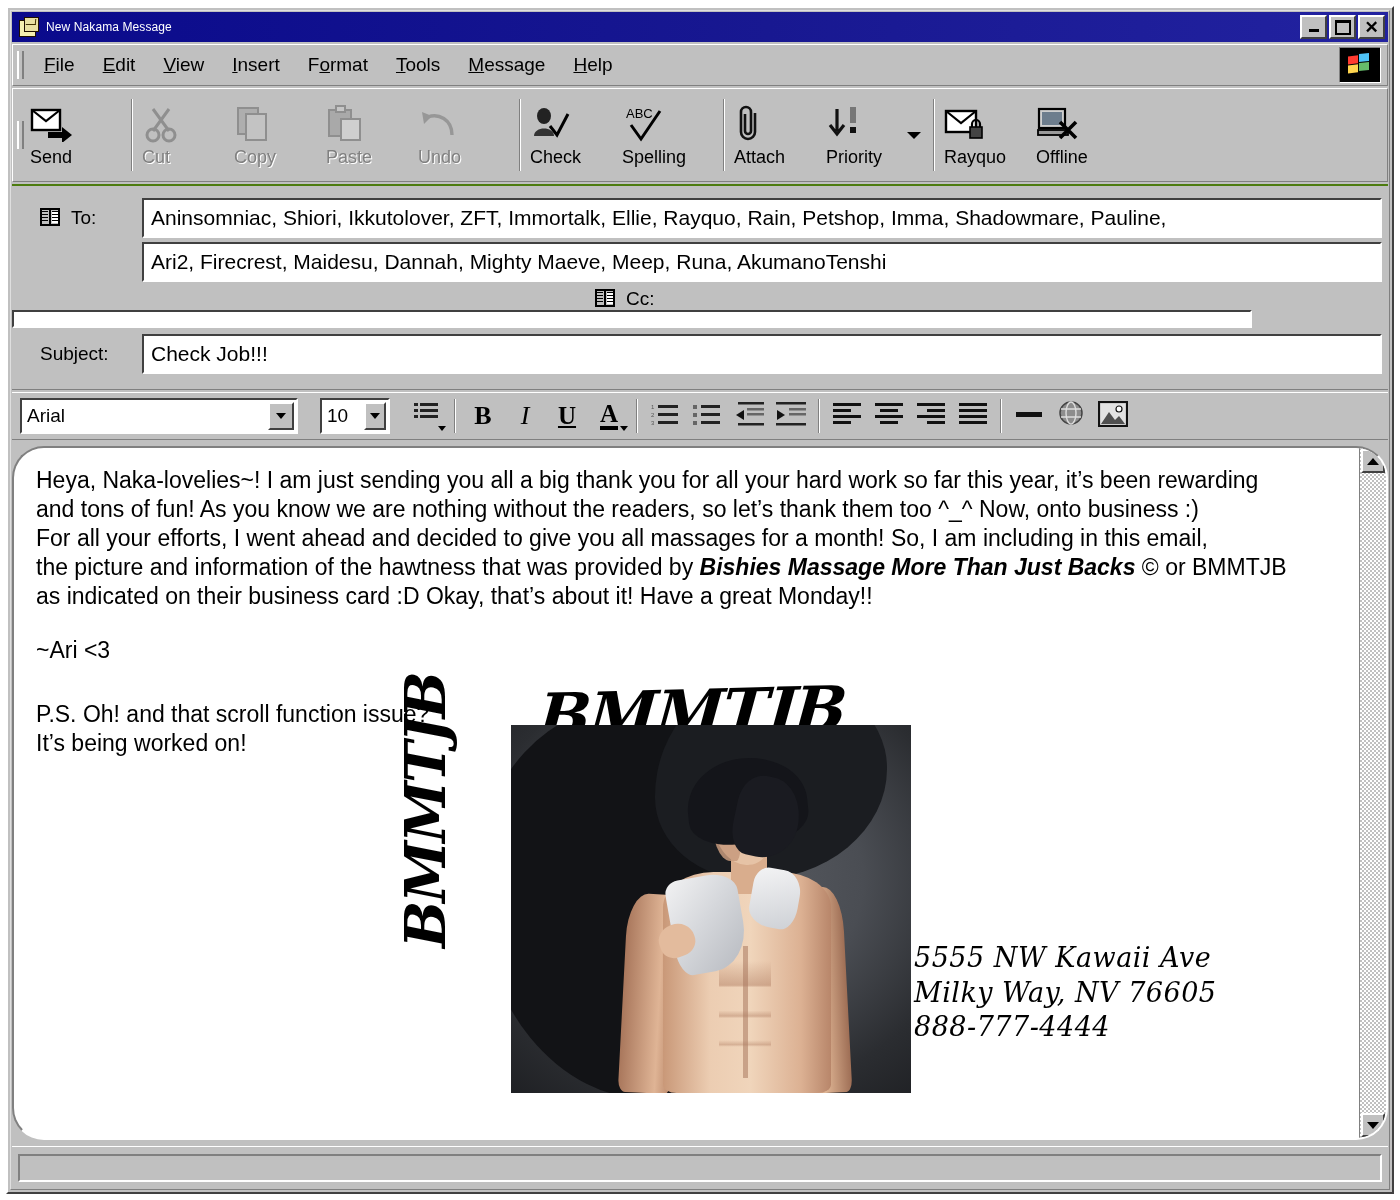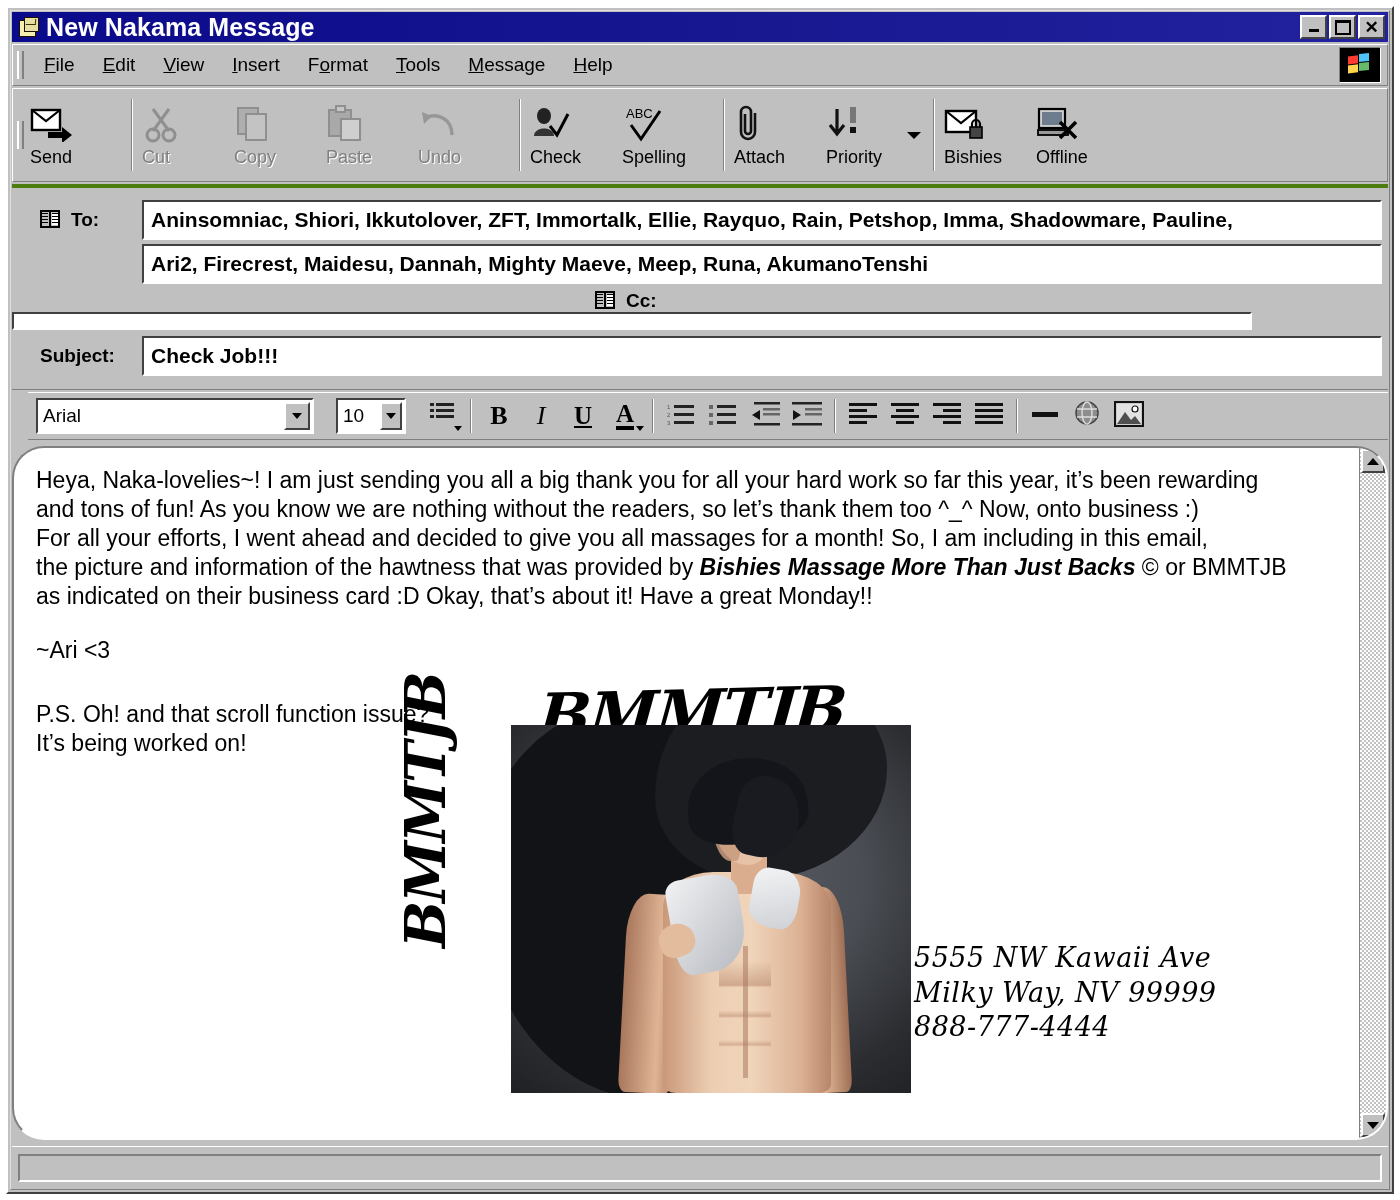--- a/index.html
+++ b/index.html
@@ -49,21 +49,21 @@
   .title-icon .env2 {
     position:absolute; left:7px; top:1px; width:13px; height:13px;
     background:#e8e0a0; border:1px solid #201000;
   }
   .title-icon .env2:after{
     content:""; position:absolute; left:1px; top:1px; width:9px; height:5px;
     border-bottom:1px solid #403000; border-right:1px solid #403000;
     transform: skewX(-5deg);
   }
   .title-text {
-    color: #ffffff; font-size: 25px; font-weight: bold;
+    color: #ffffff; font-size: 12px; font-weight: normal;
     letter-spacing: 0.1px; white-space: nowrap;
   }
   .title-buttons { margin-left:auto; display:flex; gap:2px; margin-right:3px; }
   .tbtn {
     width: 27px; height: 24px; background:#c0c0c0;
     border-top:2px solid #ffffff; border-left:2px solid #ffffff;
     border-right:2px solid #404040; border-bottom:2px solid #404040;
     box-sizing:border-box; position:relative;
   }
   .tbtn .g { position:absolute; left:0; right:0; top:0; bottom:0;
@@ -136,24 +136,23 @@
   }
   .prio-arrow:after{
     content:""; border-left:7px solid transparent; border-right:7px solid transparent;
     border-top:7px solid #000; display:block;
   }
 
   
   .headerarea {
     position:absolute; left:4px; top:176px; right:4px; height:206px;
     background:#c0c0c0;
-    border-top:4px solid #4d7c0f;
+    border-top:2px solid #4d7c0f;
     border-bottom:1px solid #808080;
     box-sizing:border-box;
-    font-weight:bold;
   }
   .hrow { position:absolute; left:0; display:flex; align-items:center; }
   .hlabel {
     width:130px; display:flex; align-items:center; padding-left:28px;
     box-sizing:border-box; font-size:19px; color:#000;
   }
   .bookicon {
     width:22px; height:20px; margin-right:9px; position:relative; flex:0 0 auto;
   }
   .bookicon:before{
@@ -178,21 +177,21 @@
     border-right:2px solid #ffffff; border-bottom:2px solid #ffffff;
     box-sizing:border-box;
     display:flex; align-items:center;
     padding-left:7px;
     font-size:21px; color:#000;
     white-space:nowrap; overflow:hidden;
   }
 
   
   .fmtbar {
-    position:absolute; left:20px; top:384px; right:4px; height:48px;
+    position:absolute; left:4px; top:384px; right:4px; height:48px;
     background:#c0c0c0;
     border-top:1px solid #ffffff;
     border-bottom:1px solid #808080;
     box-sizing:border-box;
     display:flex; align-items:center;
   }
   .combo {
     height:36px; background:#ffffff;
     border-top:2px solid #404040; border-left:2px solid #404040;
     border-right:2px solid #ffffff; border-bottom:2px solid #ffffff;
@@ -554,21 +553,21 @@
 
     <div class="tbitem">
       <div class="ic">
         <svg width="44" height="34" viewBox="0 0 44 34">
           <rect x="2" y="4" width="30" height="21" fill="#fff" stroke="#000" stroke-width="2.4"></rect>
           <path d="M2 4 L17 16 L32 4" fill="none" stroke="#000" stroke-width="2.2"></path>
           <path d="M28 20 v-3 a4 4 0 0 1 8 0 v3" fill="none" stroke="#000" stroke-width="2.2"></path>
           <rect x="26" y="20" width="12" height="11" fill="#444" stroke="#000" stroke-width="1.6"></rect>
         </svg>
       </div>
-      <div class="lb">Bishies</div>
+      <div class="lb">Rayquo</div>
     </div>
 
     <div class="tbitem">
       <div class="ic">
         <svg width="42" height="36" viewBox="0 0 42 36">
           <rect x="3" y="3" width="26" height="19" fill="#cfcfcf" stroke="#000" stroke-width="2.2"></rect>
           <rect x="6" y="6" width="20" height="13" fill="#6d7d8d"></rect>
           <rect x="2" y="24" width="30" height="5" fill="#9a9a9a" stroke="#000" stroke-width="1.8"></rect>
           <path d="M24 16 L40 32 M40 16 L24 32" stroke="#000" stroke-width="3.6"></path>
         </svg>
@@ -808,21 +807,21 @@
           <div class="hand"></div>
           <div class="face"></div>
           <div class="face-sh"></div>
           <div class="hair"></div>
           <div class="hair-b"></div>
         </div>
       </div>
 
       <div class="addr">
         <div>5555 NW Kawaii Ave</div>
-        <div>Milky Way, NV 99999</div>
+        <div>Milky Way, NV 76605</div>
         <div>888-777-4444</div>
       </div>
     </div>
 
     <div class="vscroll">
       <div class="scrollbtn up"></div>
       <div class="scrollbtn down"></div>
     </div>
   </div>
 

